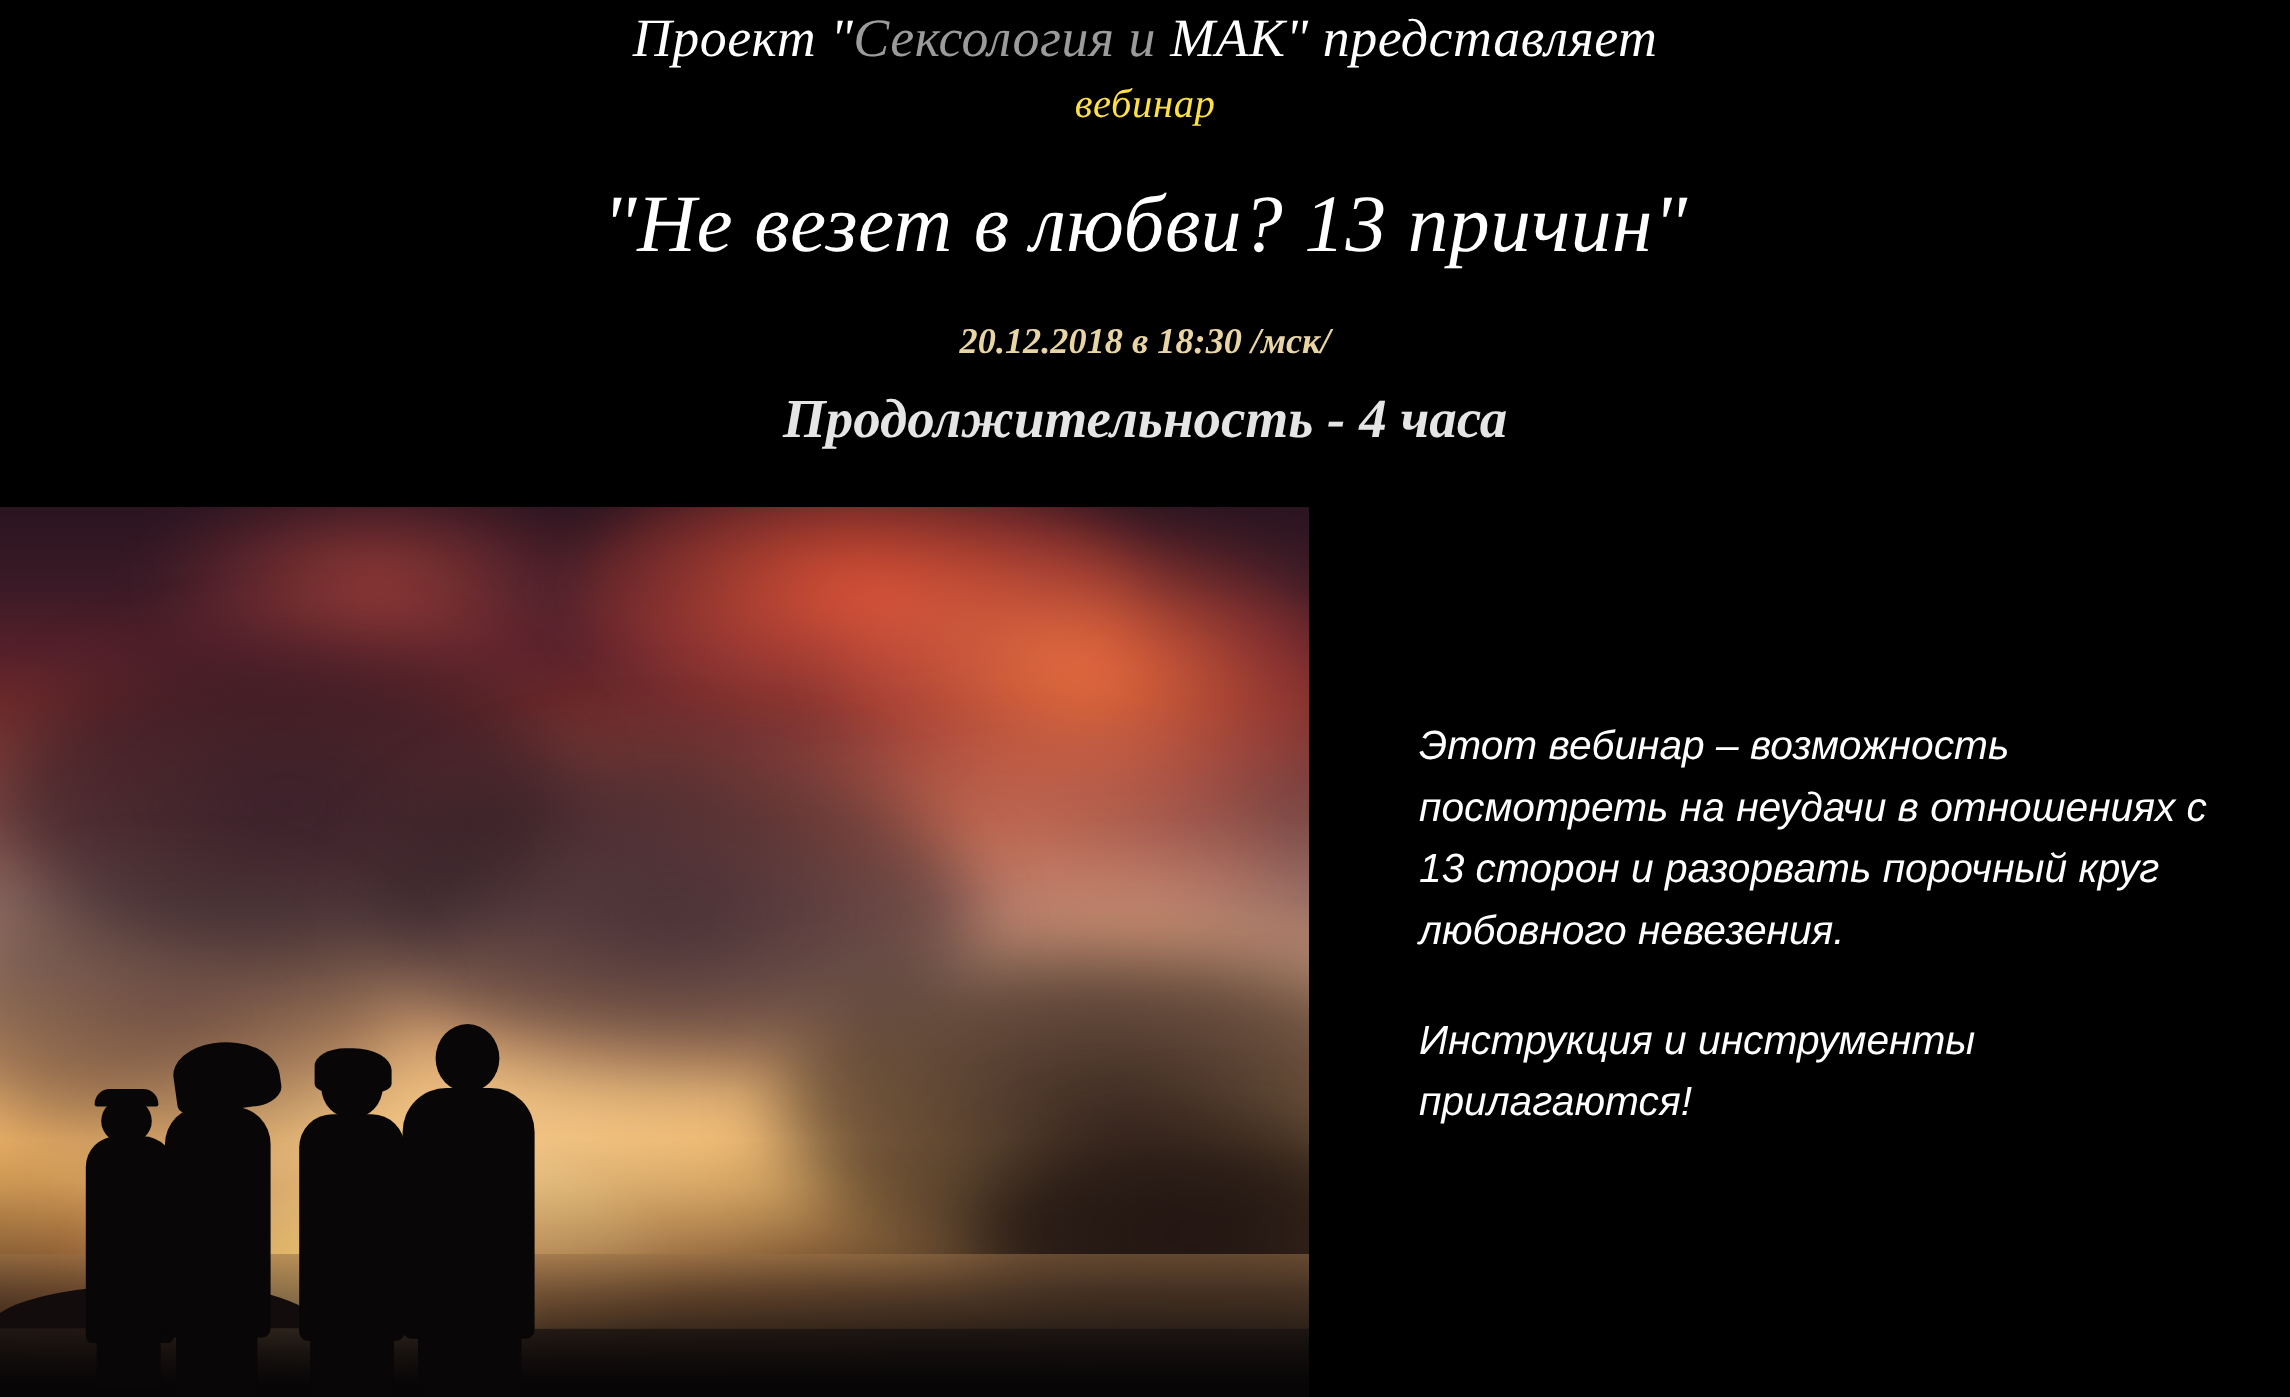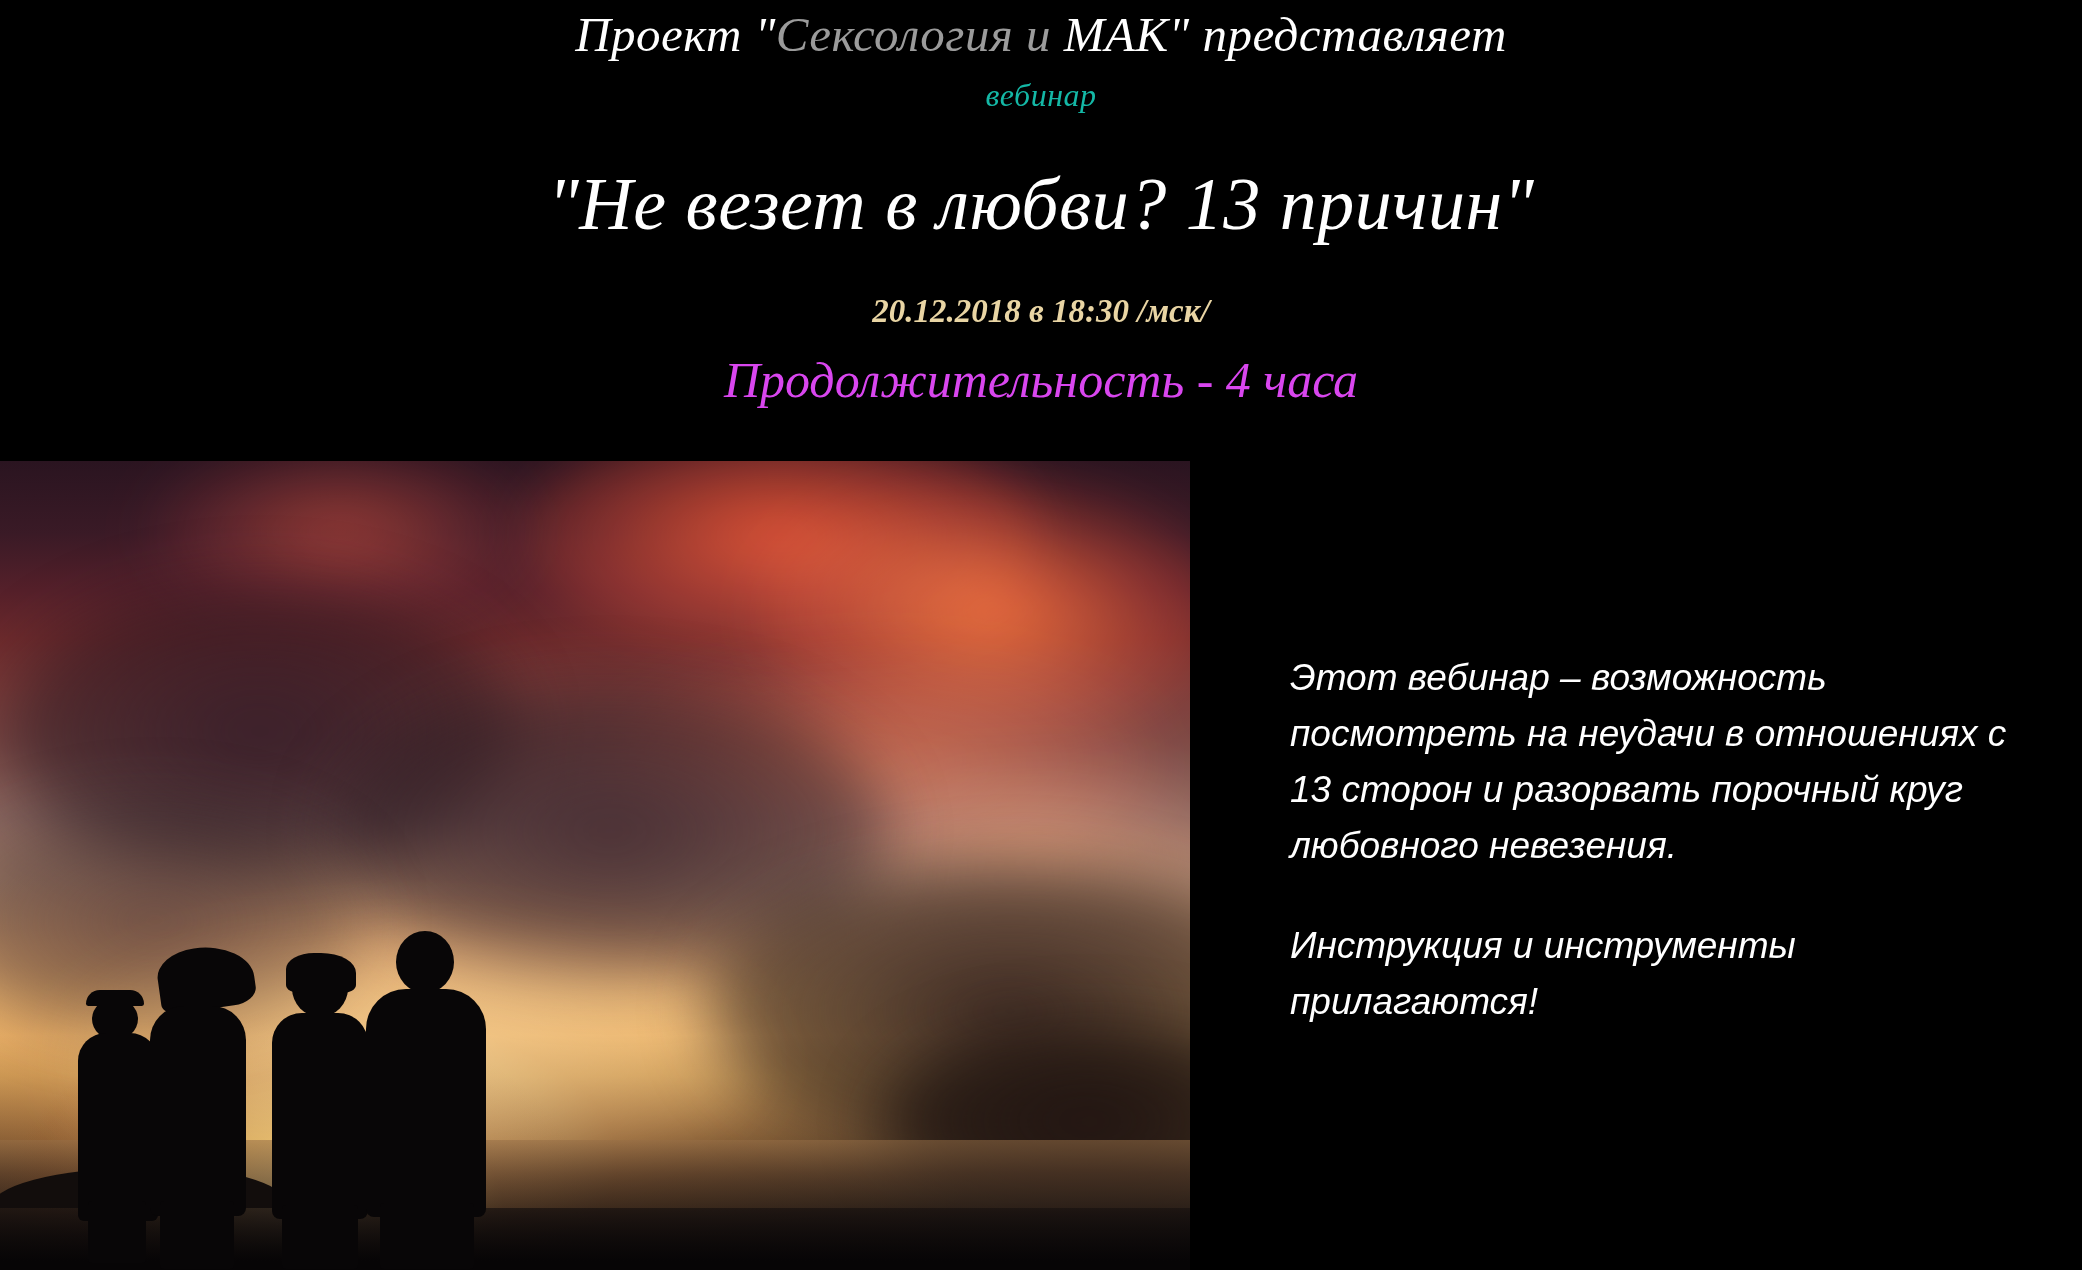--- a/index.html
+++ b/index.html
@@ -41,23 +41,23 @@
     letter-spacing: 0.5px;
   }
   .presents-line .dim {
     color: #9b9b9b;
     text-align: right;
   }
   .webinar-word {
     display: block;
     font-family: "Liberation Serif", serif;
     font-style: italic;
-    font-size: 32px;
+    font-size: 37px;
     line-height: 58px;
-    color: #14b8a6;
+    color: #fde047;
   }
   .main-title {
     margin: 0;
     padding-top: 38px;
     font-family: "Liberation Serif", serif;
     font-style: italic;
     font-weight: normal;
     font-size: 74px;
     line-height: 84px;
     color: #ffffff;
@@ -73,21 +73,22 @@
     line-height: 58px;
     color: #e9d5a4;
   }
   .duration-line {
     margin: 0;
     padding-top: 10px;
     font-family: "Liberation Serif", serif;
     font-style: italic;
     font-size: 50px;
     line-height: 60px;
-    color: #d946ef;
+    color: #e5e5e5;
+    font-weight: bold;
   }
 
   
   .photo {
     position: absolute;
     left: 0;
     top: 461px;
     width: 1190px;
     height: 809px;
     overflow: hidden;

